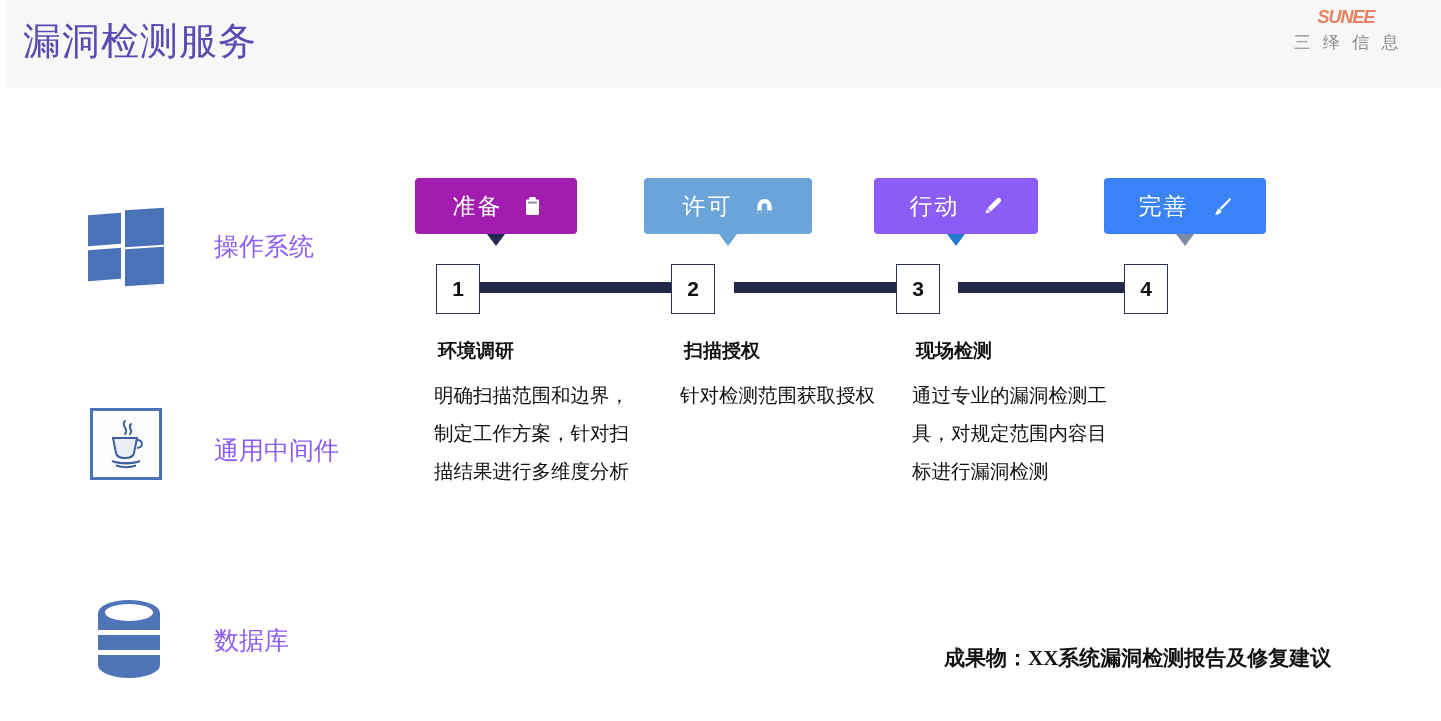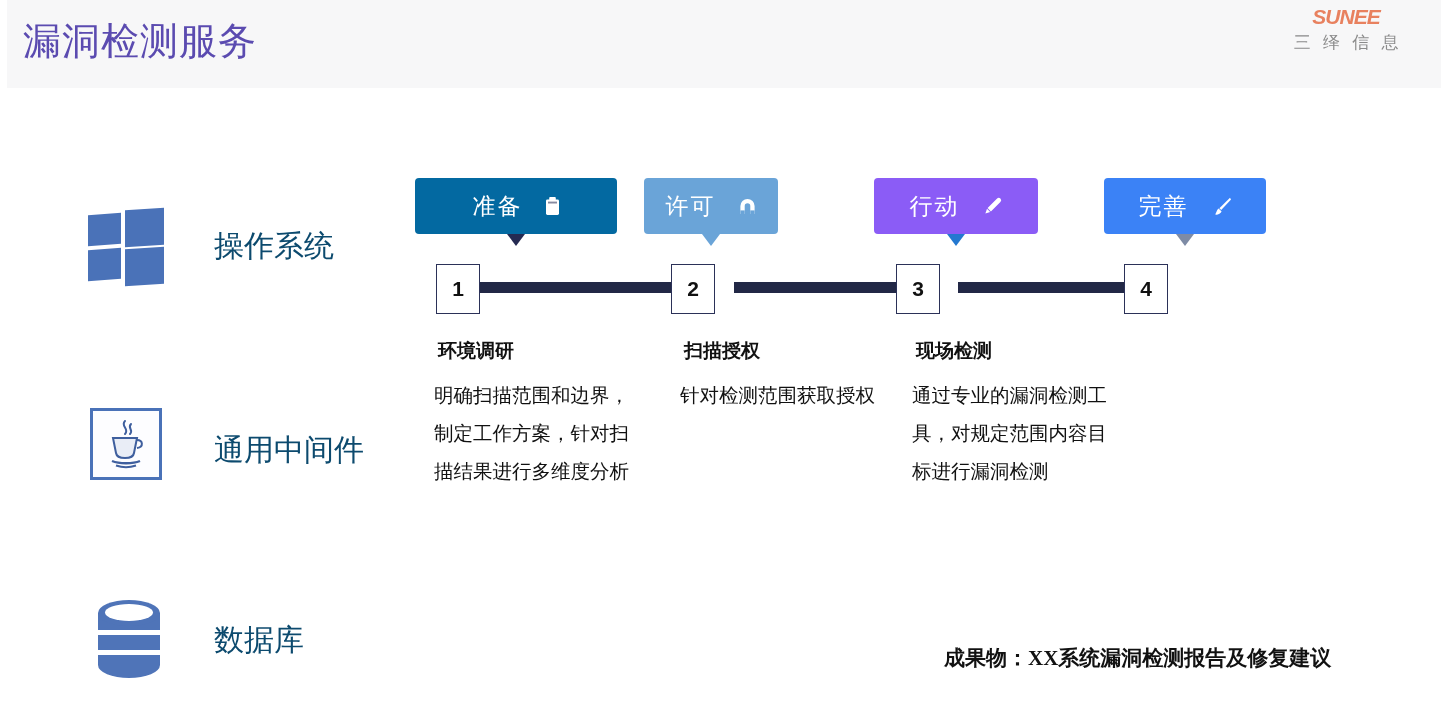--- a/index.html
+++ b/index.html
@@ -24,37 +24,37 @@
     letter-spacing:1px;
     white-space:nowrap;
   }
   #logo-block{
     position:absolute;right:12px;top:2px;
     width:180px;text-align:center;
   }
   #logo-wordmark{
     font-family:"Liberation Sans","DejaVu Sans",sans-serif;
     font-weight:bold;font-style:italic;
-    font-size:21px;line-height:30px;
+    font-size:18px;line-height:30px;
     color:#e8815f;
     letter-spacing:-1px;
   }
   #logo-sub{
     font-family:Liberation Serif, serif;
     font-size:17px;line-height:22px;
     color:#8b8b8b;
     letter-spacing:4px;
     padding-left:4px;
   }
 
   
   .stack-row{position:absolute;display:flex;align-items:center;}
   .stack-icon{width:96px;height:92px;position:relative;flex:0 0 96px;}
   .stack-label{
-    font-size:30px;color:#0c4a6e;
+    font-size:25px;color:#8b5cf6;
     font-family:"Liberation Serif","DejaVu Serif",serif;
     margin-left:38px;white-space:nowrap;
   }
   #row-os{left:80px;top:200px;}
   #row-mw{left:80px;top:404px;}
   #row-db{left:80px;top:594px;}
 
   
   .win{position:absolute;left:8px;top:8px;width:76px;height:76px;}
   .win i{position:absolute;background:#4a72b8;display:block;}
@@ -181,36 +181,36 @@
   </div>
   <div class="stack-label">数据库</div>
 </div>
 
 <div id="timeline">
 
   <div class="tlbar" style="left:478px;width:215px;"></div>
   <div class="tlbar" style="left:734px;width:182px;"></div>
   <div class="tlbar" style="left:958px;width:168px;"></div>
 
-  <div class="badge" style="left:415px;width:202px;background:#0369a1;">
+  <div class="badge" style="left:415px;width:162px;background:#a21caf;">
     <span class="btxt">准备</span>
     <span class="bicon">
       <svg width="15" height="19" viewBox="0 0 15 19">
         <rect x="1" y="2.5" width="13" height="15.5" rx="1.4" fill="#ffffff"></rect>
         <rect x="4.2" y="0" width="6.6" height="3.6" rx="1" fill="#ffffff"></rect>
         <rect x="3" y="4.6" width="9" height="1.9" fill="#252a52" opacity="0.55"></rect>
       </svg>
     </span>
     <span class="tail" style="border-top:12px solid #252a52;"></span>
   </div>
   <div class="numbox" style="left:436px;">
     <span>1</span>
   </div>
 
-  <div class="badge" style="left:644px;width:134px;background:#6aa4d8;">
+  <div class="badge" style="left:644px;width:168px;background:#6aa4d8;">
     <span class="btxt">许可</span>
     <span class="bicon">
       <svg width="19" height="18" viewBox="0 0 19 18">
         <path d="M2.4 17 L2.4 9 A7.1 7.1 0 0 1 16.6 9 L16.6 17 L12.3 17 L12.3 9 A2.8 2.8 0 0 0 6.7 9 L6.7 17 Z" fill="#ffffff"></path>
         <rect x="2.4" y="13.4" width="4.3" height="3.6" fill="#6aa4d8"></rect>
         <rect x="12.3" y="13.4" width="4.3" height="3.6" fill="#6aa4d8"></rect>
       </svg>
     </span>
     <span class="tail" style="border-top:12px solid #6aa4d8;"></span>
   </div>

